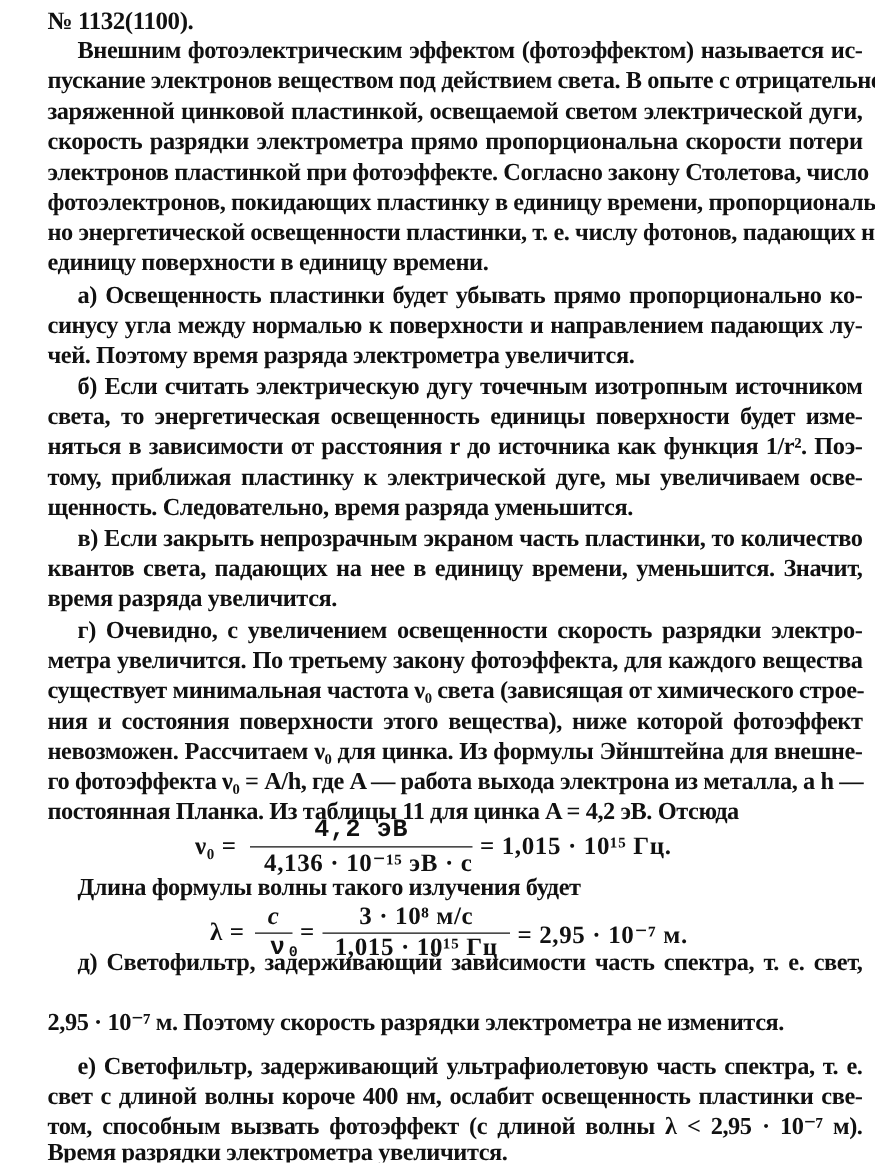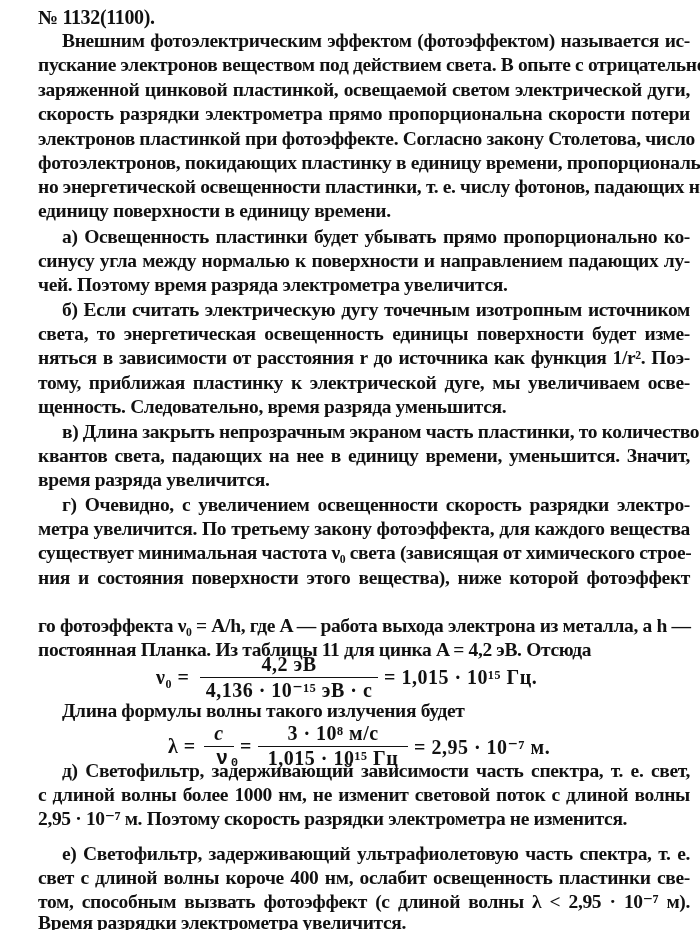--- a/index.html
+++ b/index.html
@@ -40,37 +40,38 @@
   <div class="line indent justify" style="top:226px">а) Освещенность пластинки будет убывать прямо пропорционально ко-</div>
   <div class="line" style="top:274px">чей. Поэтому время разряда электрометра увеличится.</div>
   <div class="line justify" style="top:250px">синусу угла между нормалью к поверхности и направлением падающих лу-</div>
 
   <div class="line justify" style="top:323px">света, то энергетическая освещенность единицы поверхности будет изме-</div>
   <div class="line indent justify" style="top:299px">б) Если считать электрическую дугу точечным изотропным источником</div>
   <div class="line justify" style="top:347px">няться в зависимости от расстояния r до источника как функция 1/r². Поэ-</div>
   <div class="line justify" style="top:372px">тому, приближая пластинку к электрической дуге, мы увеличиваем осве-</div>
   <div class="line" style="top:396px">щенность. Следовательно, время разряда уменьшится.</div>
 
-  <div class="line indent justify" style="top:421px">в) Длина закрыть непрозрачным экраном часть пластинки, то количество</div>
+  <div class="line indent justify" style="top:421px">в) Если закрыть непрозрачным экраном часть пластинки, то количество</div>
   <div class="line justify" style="top:445px">квантов света, падающих на нее в единицу времени, уменьшится. Значит,</div>
   <div class="line" style="top:469px">время разряда увеличится.</div>
 
   <div class="line indent justify" style="top:494px">г) Очевидно, с увеличением освещенности скорость разрядки электро-</div>
   <div class="line justify" style="top:518px">метра увеличится. По третьему закону фотоэффекта, для каждого вещества</div>
   <div class="line justify" style="top:542px">существует минимальная частота ν₀ света (зависящая от химического строе-</div>
   <div class="line justify" style="top:567px">ния и состояния поверхности этого вещества), ниже которой фотоэффект</div>
+  <div class="line justify" style="top:591px">невозможен. Рассчитаем ν₀ для цинка. Из формулы Эйнштейна для внешне-</div>
   <div class="line justify" style="top:615px">го фотоэффекта ν₀ = A/h, где A — работа выхода электрона из металла, а h —</div>
   <div class="line" style="top:639px">постоянная Планка. Из таблицы 11 для цинка A = 4,2 эВ. Отсюда</div>
 
   <div>
     <div class="formula" style="left:156px; top:666px">ν₀ =</div>
     <div class="frac formula" style="left:200px; top:653px; width:178px; height:46px;">
-      <div style="position:absolute; left:0; right:0; top:0; ">4,2 эВ</div>
+      <div style="position:absolute; left:0; right:0; top:0; font-family:Liberation Mono, monospace;">4,2 эВ</div>
       <div class="bar" style="top:24px;"></div>
-      <div style="position:absolute; left:0; right:0; top:25px; text-align:center;">4,136 · 10⁻¹⁵ эВ · с</div>
+      <div style="position:absolute; left:0; right:0; top:25px; text-align:right;">4,136 · 10⁻¹⁵ эВ · с</div>
     </div>
     <div class="formula" style="left:384px; top:666px">= 1,015 · 10¹⁵ Гц.</div>
   </div>
 
   <div class="line indent" style="top:700px">Длина формулы волны такого излучения будет</div>
 
   <div>
     <div class="formula" style="left:168px; top:735px">λ =</div>
     <div class="frac formula" style="left:204px; top:722px; width:30px; height:46px;">
       <div style="position:absolute; left:0; right:0; top:0; text-align:center; font-style:italic;">c</div>
@@ -80,21 +81,20 @@
     <div class="formula" style="left:240px; top:735px">=</div>
     <div class="frac formula" style="left:258px; top:722px; width:150px; height:46px;">
       <div style="position:absolute; left:0; right:0; top:0; ">3 · 10⁸ м/с</div>
       <div class="bar" style="top:24px;"></div>
       <div style="position:absolute; left:0; right:0; top:25px; text-align:center;">1,015 · 10¹⁵ Гц</div>
     </div>
     <div class="formula" style="left:414px; top:735px">= 2,95 · 10⁻⁷ м.</div>
   </div>
 
   <div class="line indent justify" style="top:760px">д) Светофильтр, задерживающий зависимости часть спектра, т. е. свет,</div>
-  <div class="line justify" style="top:784px">с длиной волны более 1000 нм, не изменит световой поток с длиной волны</div>
   <div class="line" style="top:808px">2,95 · 10⁻⁷ м. Поэтому скорость разрядки электрометра не изменится.</div>
 
   <div class="line indent justify" style="top:843px">е) Светофильтр, задерживающий ультрафиолетовую часть спектра, т. е.</div>
   <div class="line justify" style="top:867px">свет с длиной волны короче 400 нм, ослабит освещенность пластинки све-</div>
   <div class="line justify" style="top:891px">том, способным вызвать фотоэффект (с длиной волны λ &lt; 2,95 · 10⁻⁷ м).</div>
   <div class="line" style="top:912px">Время разрядки электрометра увеличится.</div>
 
 </div>
 
 </body></html>

